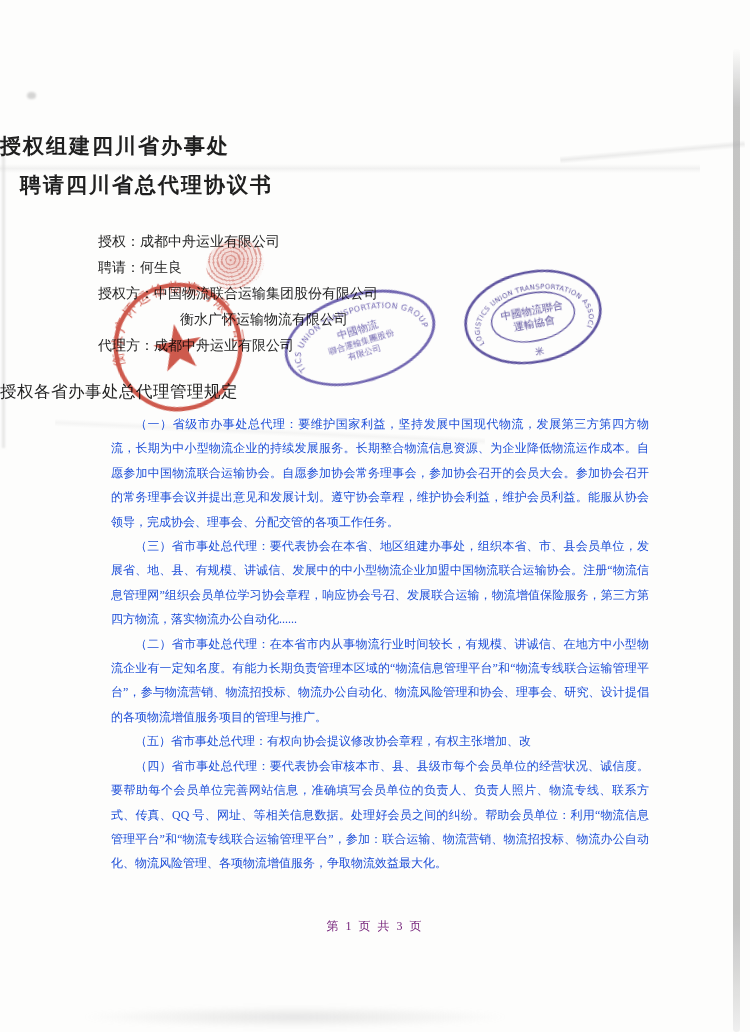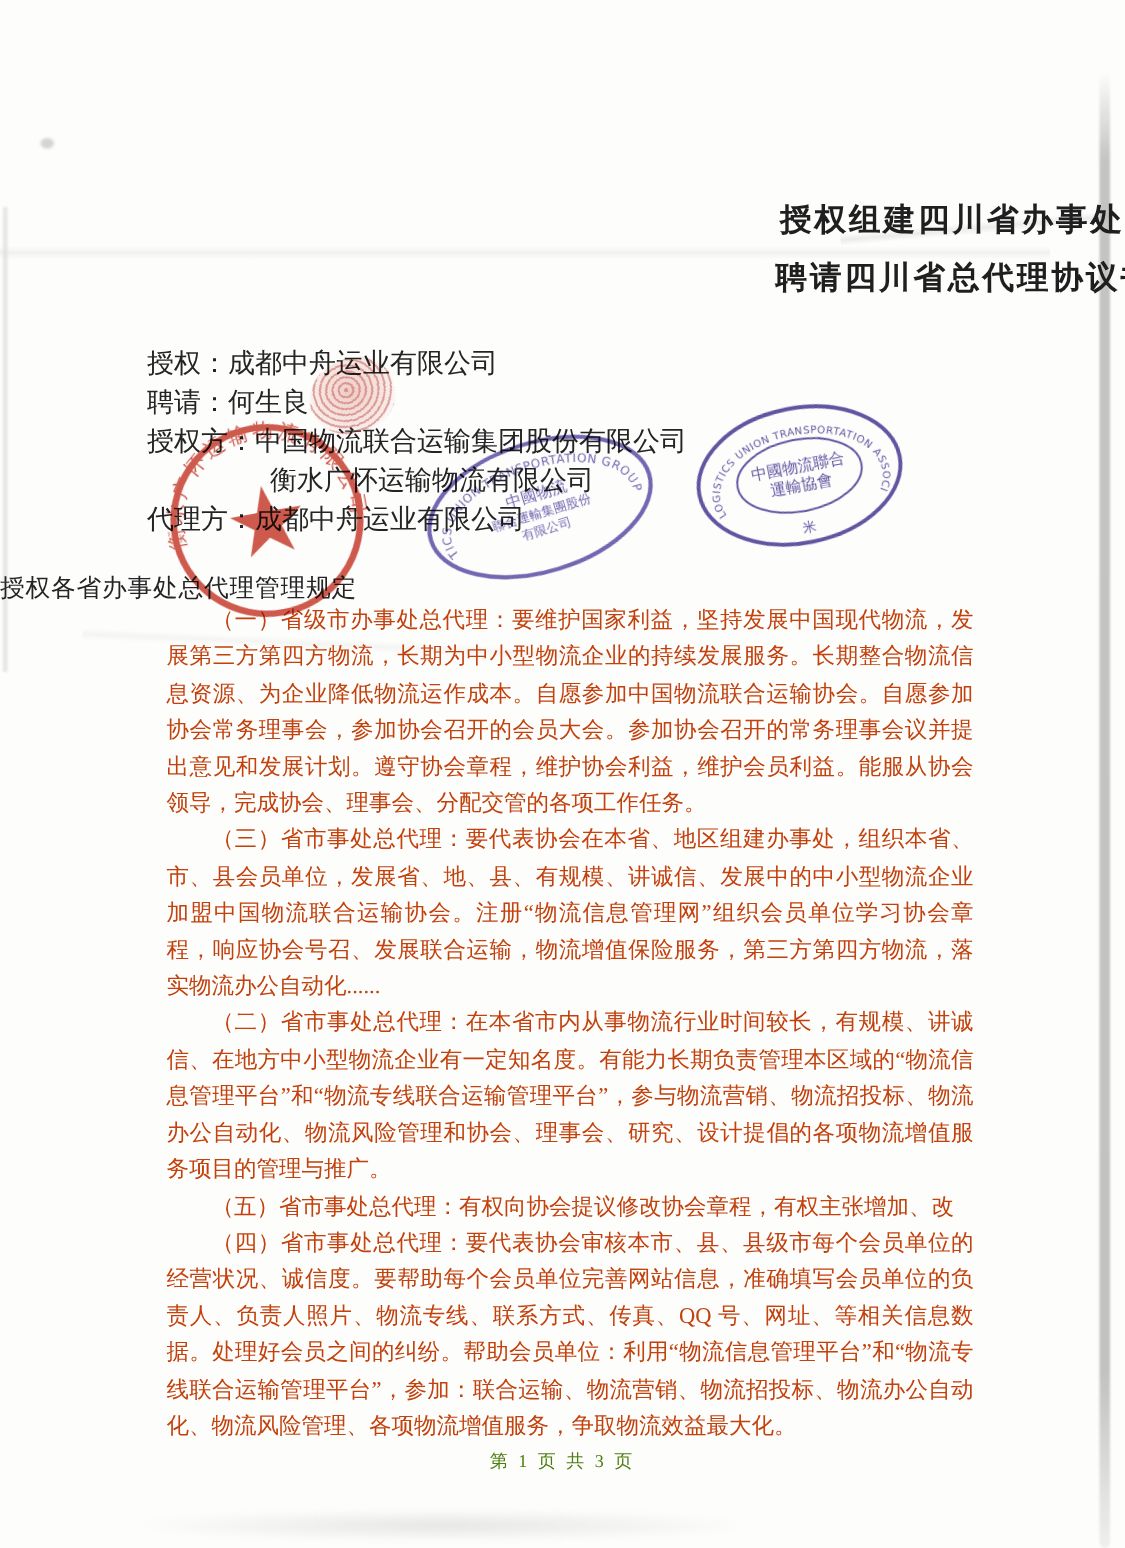--- a/index.html
+++ b/index.html
@@ -6,46 +6,46 @@
   body{
     width:750px;height:1032px;overflow:hidden;
     background:#fbfbfa;
     font-family:"Liberation Serif","DejaVu Serif",serif;
     color:#262626;
   }
   .page{position:relative;width:750px;height:1032px;background:#fdfdfc;}
 
   
   .doc-title{
-    position:absolute;left:0;width:750px;text-align:right;
+    position:absolute;left:0;width:750px;text-align:left;
     font-family:"DejaVu Sans","Liberation Sans",sans-serif;
     font-weight:bold;font-size:21px;letter-spacing:2px;color:#1f1f1f;margin:0;
   }
   .doc-title.l1{top:132px;}
   .doc-title.l2{top:171px;margin-left:20px;}
 
   
-  .parties{position:absolute;left:98px;top:229px;font-size:18px;line-height:26px;color:#242424;}
+  .parties{position:absolute;left:98px;top:229px;font-size:14px;line-height:26px;color:#242424;}
   .party-line{white-space:nowrap;}
   .party-line .sub{display:inline-block;padding-left:82px;}
 
   
   .reg-heading{
     position:absolute;left:0;top:381px;width:690px;text-align:left;
     font-size:16.5px;color:#242424;letter-spacing:.5px;
   }
   .reg-body{
-    position:absolute;left:111px;top:402px;width:538px;
-    font-size:15px;line-height:24.4px;text-align:justify;color:#c2410c;
+    position:absolute;left:111px;top:412px;width:538px;
+    font-size:12px;line-height:24.4px;text-align:justify;color:#1d4ed8;
   }
   .reg-body p{margin:0;text-indent:2em;}
 
   .page-footer{
-    position:absolute;left:0;top:966px;width:750px;text-align:center;
-    font-size:12px;letter-spacing:2px;color:#4d7c0f;
+    position:absolute;left:0;top:918px;width:750px;text-align:center;
+    font-size:12px;letter-spacing:2px;color:#701a75;
   }
 
   
   .stamp{position:absolute;mix-blend-mode:multiply;}
   .stamp svg{display:block;overflow:visible;}
   .red-seal{left:110px;top:279px;width:136px;height:136px;transform:rotate(-10deg);opacity:.82;filter:blur(.3px);}
   .group-seal{left:275px;top:288px;width:170px;height:100px;transform:rotate(-17deg);opacity:.85;filter:blur(.25px);}
   .assoc-seal{left:458px;top:267px;width:150px;height:100px;transform:rotate(-11deg);opacity:.9;filter:blur(.2px);}
 
   .fingerprint{

